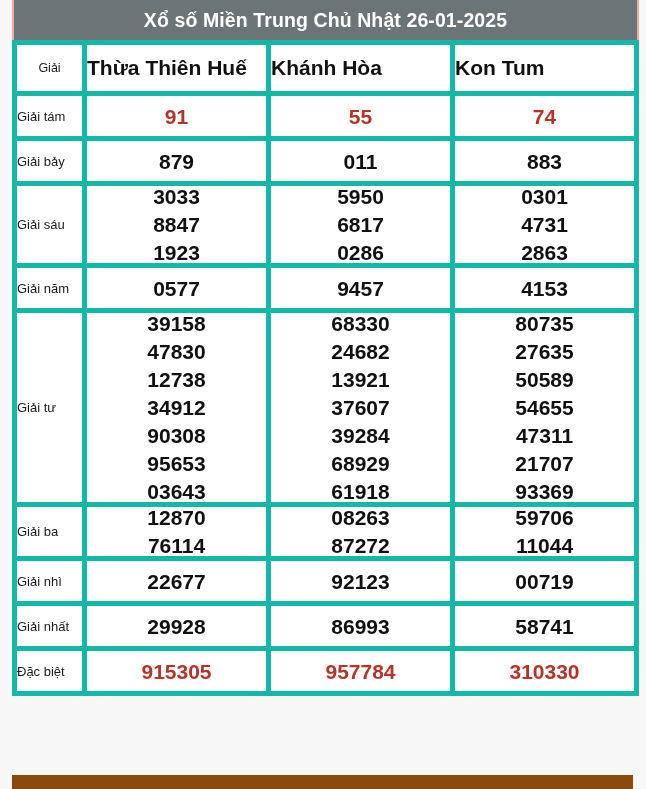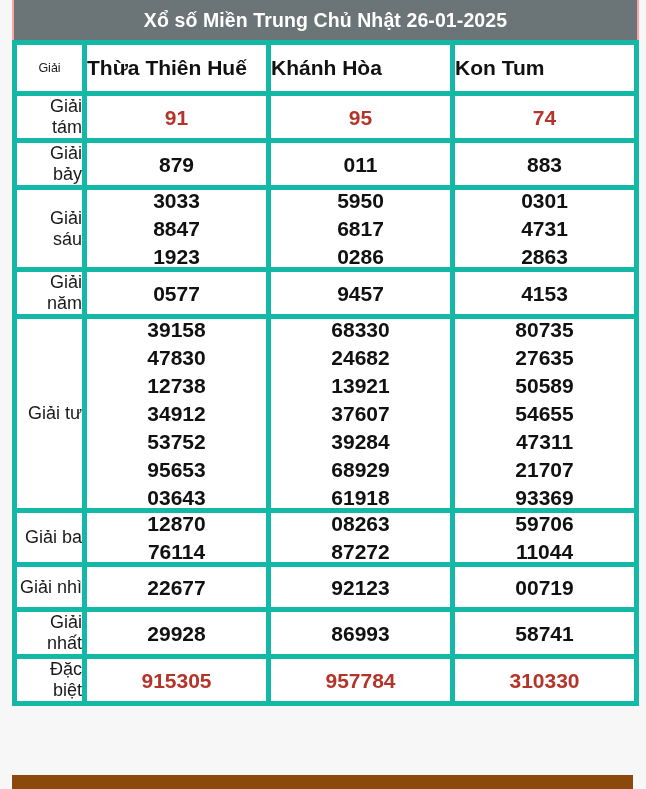--- a/index.html
+++ b/index.html
@@ -66,24 +66,24 @@
   }
   .col-head-prov {
     font-size: 21px;
     font-weight: bold;
     color: #111111;
     height: 46px;
   }
 
   
   .prize-label {
-    font-size: 18px;
+    font-size: 13px;
     font-weight: normal;
     color: #1a1a1a;
-    text-align: right;
+    text-align: left;
     width: 70px;
   }
 
   
   .num-cell {
     text-align: center;
     font-size: 21px;
     font-weight: bold;
     color: #111111;
     line-height: 1.0;
@@ -141,21 +141,21 @@
         </tr>
       </thead>
       <tbody id="results-body">
 
       <tr>
             <td class="prize-label">Giải tám</td>
             <td class="num-cell red r-h40">
               <span class="n">91</span>
             </td>
             <td class="num-cell red r-h40">
-              <span class="n">95</span>
+              <span class="n">55</span>
             </td>
             <td class="num-cell red r-h40">
               <span class="n">74</span>
             </td>
           </tr>
           <tr>
             <td class="prize-label">Giải bảy</td>
             <td class="num-cell r-h40">
               <span class="n">879</span>
             </td>
@@ -196,21 +196,21 @@
               <span class="n">4153</span>
             </td>
           </tr>
           <tr>
             <td class="prize-label">Giải tư</td>
             <td class="num-cell r-h44">
               <span class="n">39158</span>
               <span class="n">47830</span>
               <span class="n">12738</span>
               <span class="n">34912</span>
-              <span class="n">53752</span>
+              <span class="n">90308</span>
               <span class="n">95653</span>
               <span class="n">03643</span>
             </td>
             <td class="num-cell r-h44">
               <span class="n">68330</span>
               <span class="n">24682</span>
               <span class="n">13921</span>
               <span class="n">37607</span>
               <span class="n">39284</span>
               <span class="n">68929</span>

